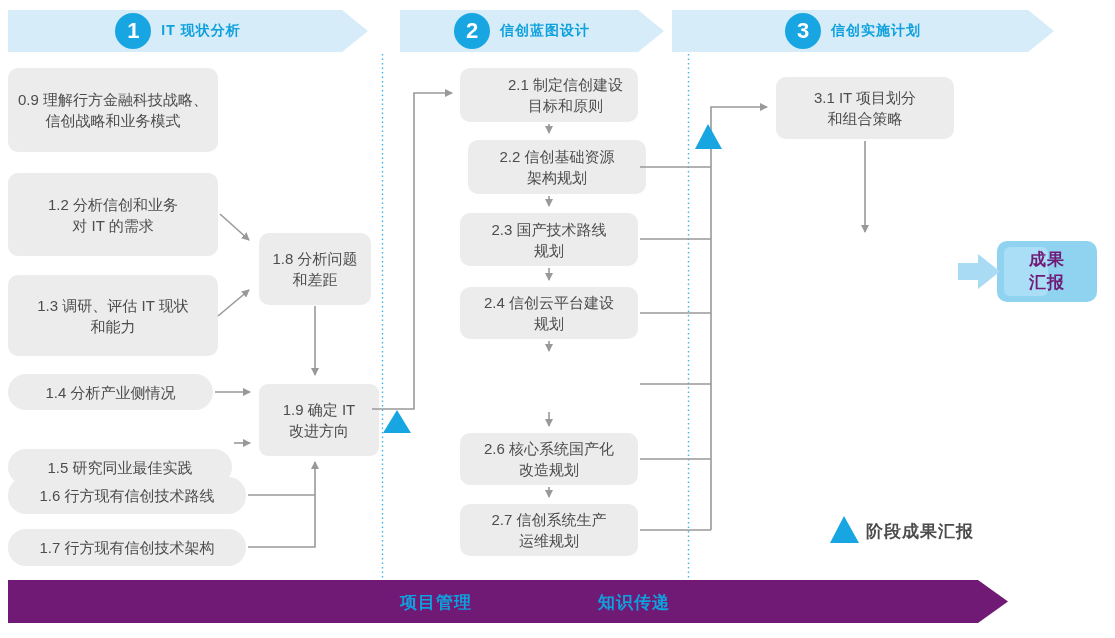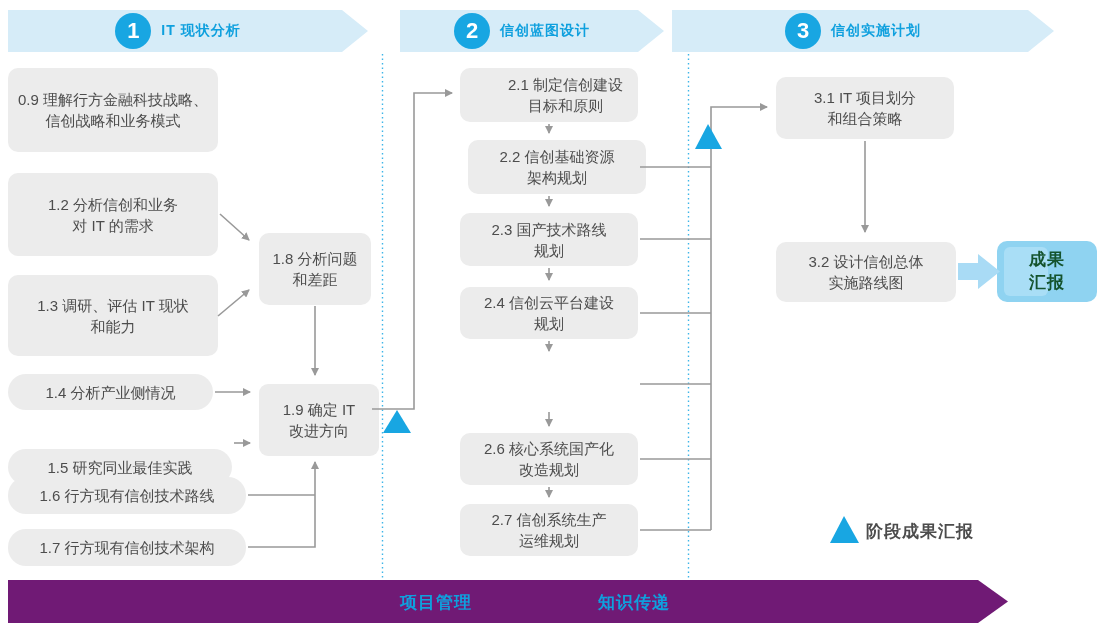--- a/index.html
+++ b/index.html
@@ -24,21 +24,21 @@
   .box{
     position:absolute;background:#ececec;border-radius:10px;color:#4d4d4d;
     display:flex;align-items:center;justify-content:center;text-align:center;
     font-size:15px;line-height:1.4;white-space:pre-line;box-sizing:border-box;padding:2px 4px;
   }
   .pill{border-radius:18px;}
 
   
   .result{
     position:absolute;left:997px;top:241px;width:100px;height:61px;
-    background:#8fd3f1;border-radius:10px;color:#14532d;font-weight:bold;
+    background:#8fd3f1;border-radius:10px;color:#701a75;font-weight:bold;
     font-size:17px;line-height:1.35;display:flex;align-items:center;justify-content:center;
     text-align:center;white-space:pre-line;letter-spacing:1px;
   }
   .result::before{
     content:"";position:absolute;left:7px;top:6px;bottom:6px;width:44px;
     background:#a9def6;border-radius:6px;
   }
   .result span{position:relative;z-index:1;}
 
   
@@ -99,22 +99,20 @@
 规划</div>
   <div class="box" style="left:460px;top:287px;width:178px;height:52px;">2.4 信创云平台建设
 规划</div>
   <div class="box" style="left:460px;top:433px;width:178px;height:52px;">2.6 核心系统国产化
 改造规划</div>
   <div class="box" style="left:460px;top:504px;width:178px;height:52px;">2.7 信创系统生产
 运维规划</div>
 
   <div class="box" style="left:776px;top:77px;width:178px;height:62px;">3.1 IT 项目划分
 和组合策略</div>
-  <div class="box" style="left:776px;top:242px;width:180px;height:60px;">3.2 设计信创总体
-实施路线图</div>
 
   <div class="result">
     <span>成果
 汇报</span>
   </div>
 
   <svg class="overlay" width="1115" height="638" viewBox="0 0 1115 638">
     <defs>
       <marker id="arr" markerWidth="9" markerHeight="8" refX="7" refY="4" orient="auto" markerUnits="userSpaceOnUse">
         <path d="M0,0 L8,4 L0,8 Z" fill="#999999"></path>

